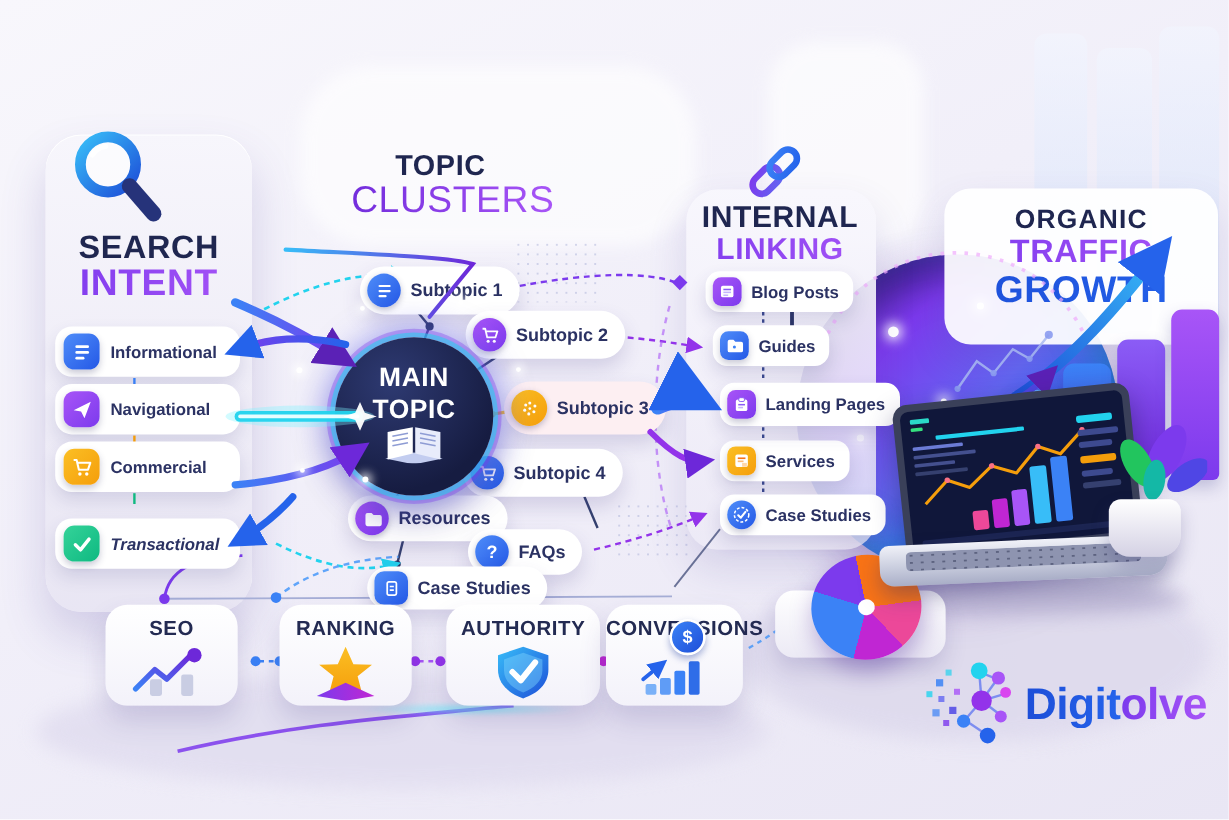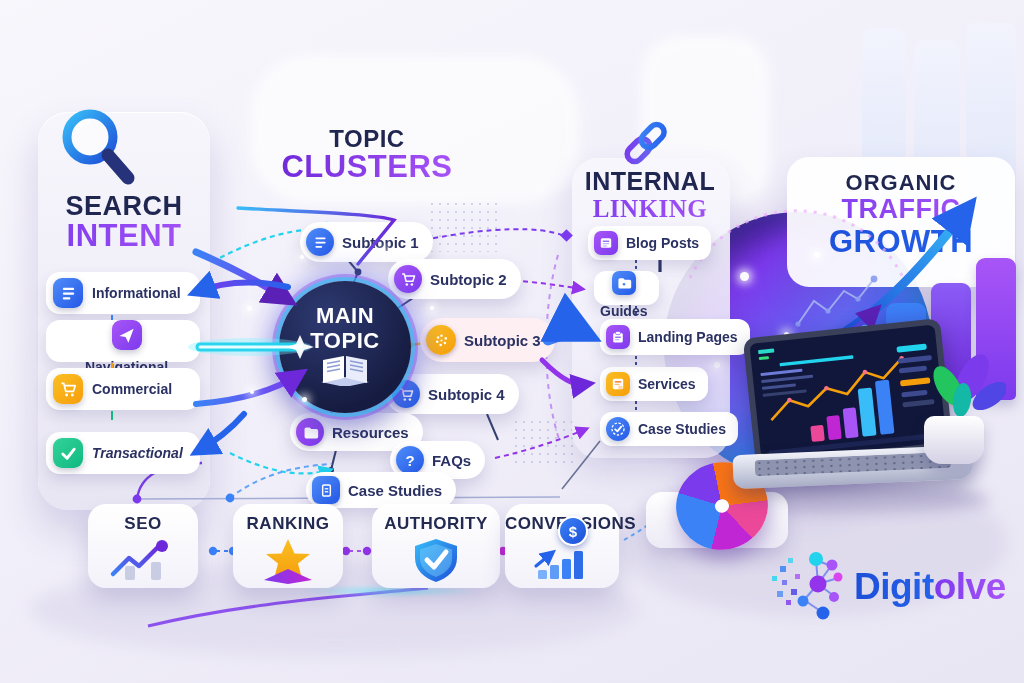--- a/index.html
+++ b/index.html
@@ -35,22 +35,22 @@
   .tile svg{width:19px;height:19px;}
   .g-blue{background:linear-gradient(135deg,#4f8df9,#2458e6);}
   .g-purple{background:linear-gradient(135deg,#a855f7,#7c3aed);}
   .g-orange{background:linear-gradient(135deg,#fbbf24,#f59e0b);}
   .g-green{background:linear-gradient(135deg,#34d399,#0fb981);}
   .si-item .lbl{font-size:14px;font-weight:700;color:#2b3263;}
   .vdash{position:absolute;width:0;height:9px;border-left:2.5px dashed #3b82f6;left:111px;z-index:4;}
   
   .tc-title{position:absolute;left:272px;top:126px;width:190px;text-align:center;z-index:4;line-height:1.05;}
   .tc-title .t1{font-size:24px;font-weight:800;color:#1f2650;letter-spacing:.5px;display:block;}
-  .tc-title .t2{font-size:31px;font-weight:700;letter-spacing:.5px;display:block;
-    background:linear-gradient(90deg,#6d28d9,#a855f7);-webkit-background-clip:text;background-clip:text;color:transparent;}
+  .tc-title .t2{font-size:31px;font-weight:400;letter-spacing:.5px;display:block;
+    background:linear-gradient(90deg,#6d28d9,#a855f7);-webkit-background-clip:text;background-clip:text;color:transparent;text-align:right;}
   .main-topic{position:absolute;left:279px;top:281px;width:132px;height:132px;border-radius:50%;z-index:5;
     background:radial-gradient(circle at 36% 28%,#2e3a72,#161c41 72%);
     display:flex;flex-direction:column;align-items:center;justify-content:center;gap:2px;
     box-shadow:0 0 0 4px rgba(34,211,238,.55),0 0 0 7px rgba(124,58,237,.35),0 0 26px 8px rgba(99,102,241,.5),0 16px 30px rgba(40,30,110,.35);}
   .main-topic .mt{color:#fff;font-weight:800;font-size:22px;letter-spacing:.5px;line-height:1.05;}
   
   .pill{position:absolute;background:#fff;border-radius:999px;z-index:4;
     box-shadow:0 8px 16px rgba(70,60,140,.18);display:flex;align-items:center;gap:8px;
     height:40px;padding:0 14px 0 6px;font-weight:700;color:#2b3263;font-size:15px;box-sizing:border-box;}
   .picon{width:28px;height:28px;border-radius:50%;display:flex;align-items:center;justify-content:center;flex:0 0 28px;
@@ -59,21 +59,21 @@
   .picon svg{width:17px;height:17px;}
   .picon .q{color:#fff;font-weight:800;font-size:15px;}
   .pill.hl{background:#fdeff2;}
   
   .il-panel{position:absolute;left:572px;top:158px;width:158px;height:300px;border-radius:26px;z-index:2;
     background:linear-gradient(180deg,rgba(248,247,253,.95),rgba(236,233,246,.8));
     box-shadow:0 16px 32px rgba(84,72,160,.16);}
   .il-title{position:absolute;left:560px;top:168px;width:180px;text-align:center;z-index:4;line-height:1.08;}
   .il-title .t1{font-size:25px;font-weight:800;color:#1f2650;letter-spacing:.5px;display:block;}
   .il-title .t2{font-size:25px;font-weight:800;letter-spacing:.5px;display:block;
-    background:linear-gradient(90deg,#7c3aed,#a855f7);-webkit-background-clip:text;background-clip:text;color:transparent;font-family:Liberation Serif, serif;}
+    background:linear-gradient(90deg,#7c3aed,#a855f7);-webkit-background-clip:text;background-clip:text;color:transparent;}
   .chain{position:absolute;left:618px;top:118px;z-index:4;}
   .il-item{position:absolute;background:#fff;border-radius:12px;z-index:4;
     box-shadow:0 7px 14px rgba(60,55,130,.16);display:flex;align-items:center;gap:8px;
     height:34px;padding:0 12px 0 6px;font-weight:700;color:#2b3263;font-size:14px;box-sizing:border-box;}
   .il-item .tile{width:24px;height:24px;border-radius:7px;flex:0 0 24px;}
   .il-item .tile svg{width:16px;height:16px;}
   .il-item .tile.round{border-radius:50%;}
   
   .og-card{position:absolute;left:787px;top:157px;width:228px;height:130px;border-radius:22px;z-index:2;
     background:rgba(255,255,255,.93);box-shadow:0 14px 30px rgba(84,72,160,.15);text-align:center;padding-top:14px;box-sizing:border-box;line-height:1.1;}
@@ -240,21 +240,21 @@
     <span class="tile g-blue">
       <svg viewBox="0 0 20 20">
           <rect x="4" y="4" width="12" height="2.4" rx="1.2" fill="#fff"></rect>
           <rect x="4" y="9" width="12" height="2.4" rx="1.2" fill="#fff"></rect>
           <rect x="4" y="14" width="8" height="2.4" rx="1.2" fill="#fff"></rect>
         </svg>
     </span>
     <span class="lbl">Informational</span>
   </div>
   <div class="vdash" style="top:315px;border-color:#3b82f6;"></div>
-  <div class="si-item" style="top:320px;flex-direction:column;">
+  <div class="si-item" style="top:320px;">
     <span class="tile g-purple">
       <svg viewBox="0 0 20 20">
           <polygon points="2.5,10.5 17.5,3 12,17.5 9,11.5" fill="#fff"></polygon>
         </svg>
     </span>
     <span class="lbl">Navigational</span>
   </div>
   <div class="vdash" style="top:363px;border-color:#f59e0b;"></div>
   <div class="si-item" style="top:368px;">
     <span class="tile g-orange">
@@ -400,21 +400,21 @@
     <span class="tile g-purple">
       <svg viewBox="0 0 20 20">
           <rect x="3.5" y="4" width="13" height="12" rx="2" fill="#fff"></rect>
           <rect x="6" y="7" width="8" height="1.6" fill="#8b5cf6"></rect>
           <rect x="6" y="10" width="8" height="1.6" fill="#c4b5fd"></rect>
           <rect x="6" y="13" width="5" height="1.6" fill="#c4b5fd"></rect>
         </svg>
     </span>
     <span>Blog Posts</span>
   </div>
-  <div class="il-item" style="left:594px;top:271px;flex-direction:column;">
+  <div class="il-item" style="left:594px;top:271px;">
     <span class="tile g-blue">
       <svg viewBox="0 0 20 20">
           <path d="M3 6a2 2 0 0 1 2-2h4l2 2h6a2 2 0 0 1 2 2v7a2 2 0 0 1-2 2H5a2 2 0 0 1-2-2z" fill="#fff"></path>
           <circle cx="10" cy="11.5" r="1.6" fill="#3b82f6"></circle>
         </svg>
     </span>
     <span>Guides</span>
   </div>
   <div class="il-item" style="left:600px;top:367px;">
     <span class="tile g-orange">

